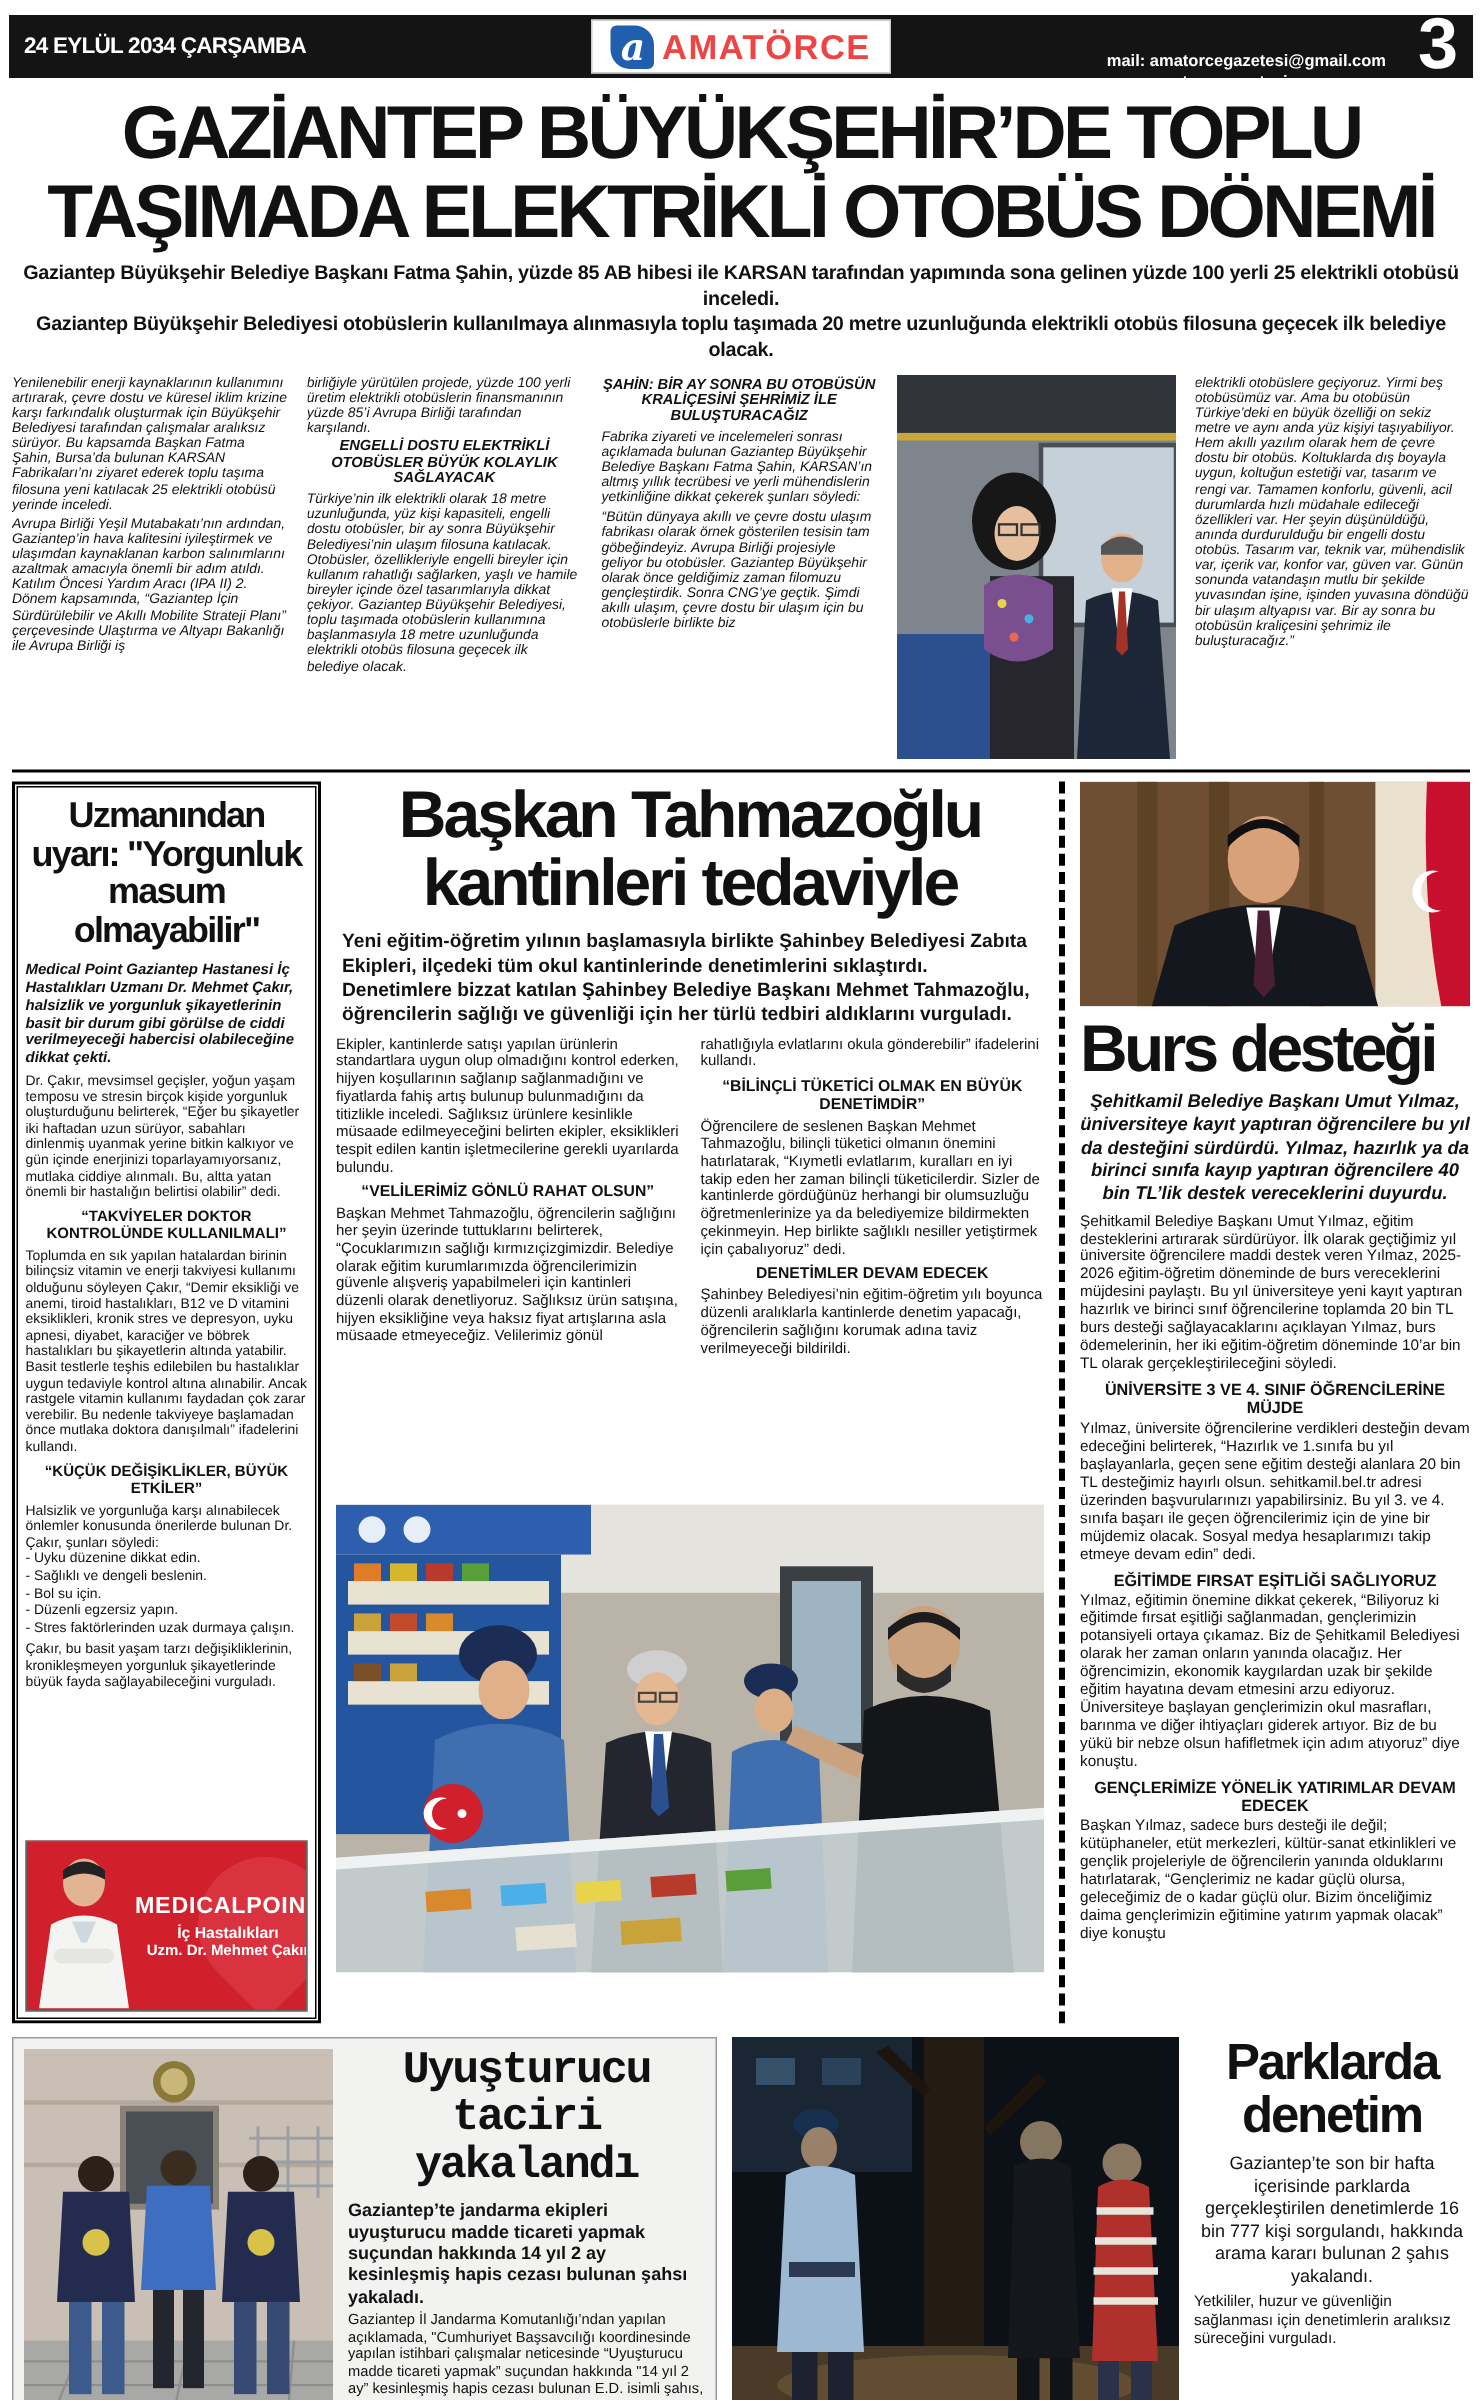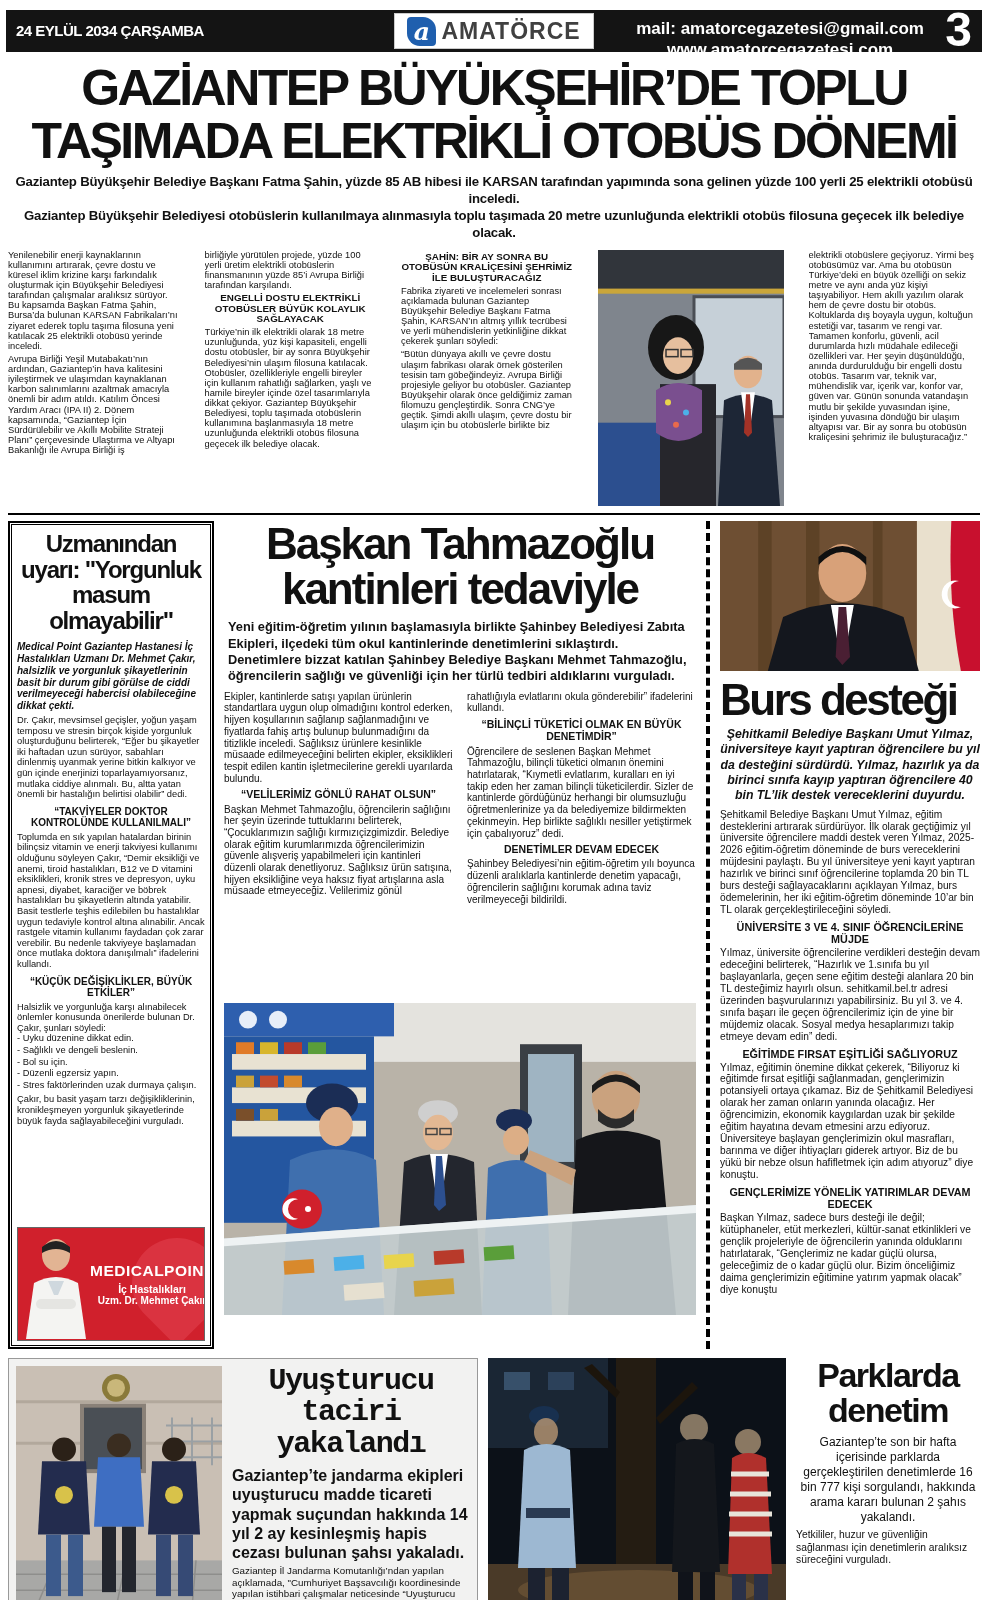--- a/index.html
+++ b/index.html
@@ -4,29 +4,29 @@
 <style>
   * { margin:0; padding:0; box-sizing:border-box; }
   body { background:#777; font-family:"Liberation Sans", sans-serif; }
   .page { width:988px; height:1600px; background:#fff; margin:0 auto; position:relative; overflow:hidden; color:#111; }
 
   
   .topbar { position:absolute; left:6px; right:6px; top:10px; height:42px; background:#141414; color:#fff; }
   .date { position:absolute; left:10px; top:12px; font-size:15px; font-weight:bold; letter-spacing:-0.5px; }
   .logo-box { position:absolute; left:50%; transform:translateX(-50%); top:3px; width:200px; height:36px; background:#fff; display:flex; align-items:center; justify-content:center; gap:5px; border:1px solid #ccc; }
   .logo-a { width:29px; height:29px; background:#1f5fae; color:#fff; border-radius:4px 13px 4px 13px; font-size:25px; font-weight:bold; font-style:italic; display:flex; align-items:center; justify-content:center; font-family:"DejaVu Serif", serif; }
-  .logo-text { color:#404040; font-size:23px; font-weight:bold; letter-spacing:1px; }
-  .contact { position:absolute; right:58px; top:8px; text-align:center; font-size:17px; font-weight:bold; line-height:1.25; }
+  .logo-text { color:#ef4444; font-size:23px; font-weight:bold; letter-spacing:1px; }
+  .contact { position:absolute; right:58px; top:25px; text-align:left; font-size:11px; font-weight:bold; line-height:1.25; }
   .pagenum { position:absolute; right:10px; top:-6px; font-size:48px; font-weight:bold; line-height:1; padding-top:2px; }
 
   
   .lead-head { margin:62px 6px 0; text-align:center; }
   .hl { font-size:50px; font-weight:bold; letter-spacing:-2.5px; line-height:1.05; white-space:nowrap; }
   .subhead { margin-top:6px; font-size:13.2px; font-weight:bold; line-height:1.3; letter-spacing:-0.2px; }
-  .lead-cols { margin:8px 8px 0; display:grid; grid-template-columns:1fr 1fr 1fr 186px 1fr; gap:25px; height:256px; overflow:hidden; }
+  .lead-cols { margin:8px 8px 0; display:grid; grid-template-columns:1fr 1fr 1fr 186px 1fr; gap:13px; height:256px; overflow:hidden;font-style:italic; }
   .col { font-size:9.3px; line-height:1.09; overflow:hidden; }
   .col p { margin-bottom:3px; }
   .shd { text-align:center; font-weight:bold; }
   .col .shd { font-size:9.8px; margin:2px 0; }
   .photo { overflow:hidden; }
   .photo svg { display:block; width:100%; height:100%; }
 
   
   .mid { margin:7px 8px 0; border-top:2px solid #000; padding-top:6px; display:grid; grid-template-columns:206px 1fr 274px; gap:10px; height:836px; overflow:hidden; }
 
@@ -61,21 +61,21 @@
   .b-lead { font-style:italic; font-weight:bold; text-align:center; font-size:12.3px; line-height:1.25; margin-bottom:5px; }
   .burs p { font-size:10.2px; line-height:1.17; margin-bottom:4px; }
   .burs .shd { font-size:10.8px; margin:5px 0 2px; }
 
   
   .bottom { margin:9px 8px 0; display:grid; grid-template-columns:470px 298px 1fr; gap:10px; height:258px; overflow:hidden; }
   .drug-box { border:1px solid #999; background:#f2f2f1; display:flex; gap:10px; padding:7px; overflow:hidden; }
   .arrest-photo { width:206px; flex:none; }
   .drug-txt { flex:1; overflow:hidden; }
   .d-hl { font-size:30px; font-weight:bold; letter-spacing:-1.5px; line-height:1.05; text-align:center;font-family:Liberation Mono, monospace; }
-  .d-lead { font-weight:bold; font-size:16px; line-height:1.2; margin:6px 0 3px; }
+  .d-lead { font-weight:bold; font-size:12px; line-height:1.2; margin:6px 0 3px; }
   .drug-txt p { font-size:9.8px; line-height:1.18; }
   .night-photo { width:100%; height:100%; }
   .park { overflow:hidden; }
   .p-hl { font-size:34px; font-weight:bold; letter-spacing:-1.5px; line-height:1.04; text-align:center; }
   .p-lead { font-weight:normal; font-size:12px; line-height:1.25; text-align:center; margin:7px 0 4px; }
   .park p { font-size:10.3px; line-height:1.2; margin-bottom:4px; }
 </style>
 </head>
 <body>
 

